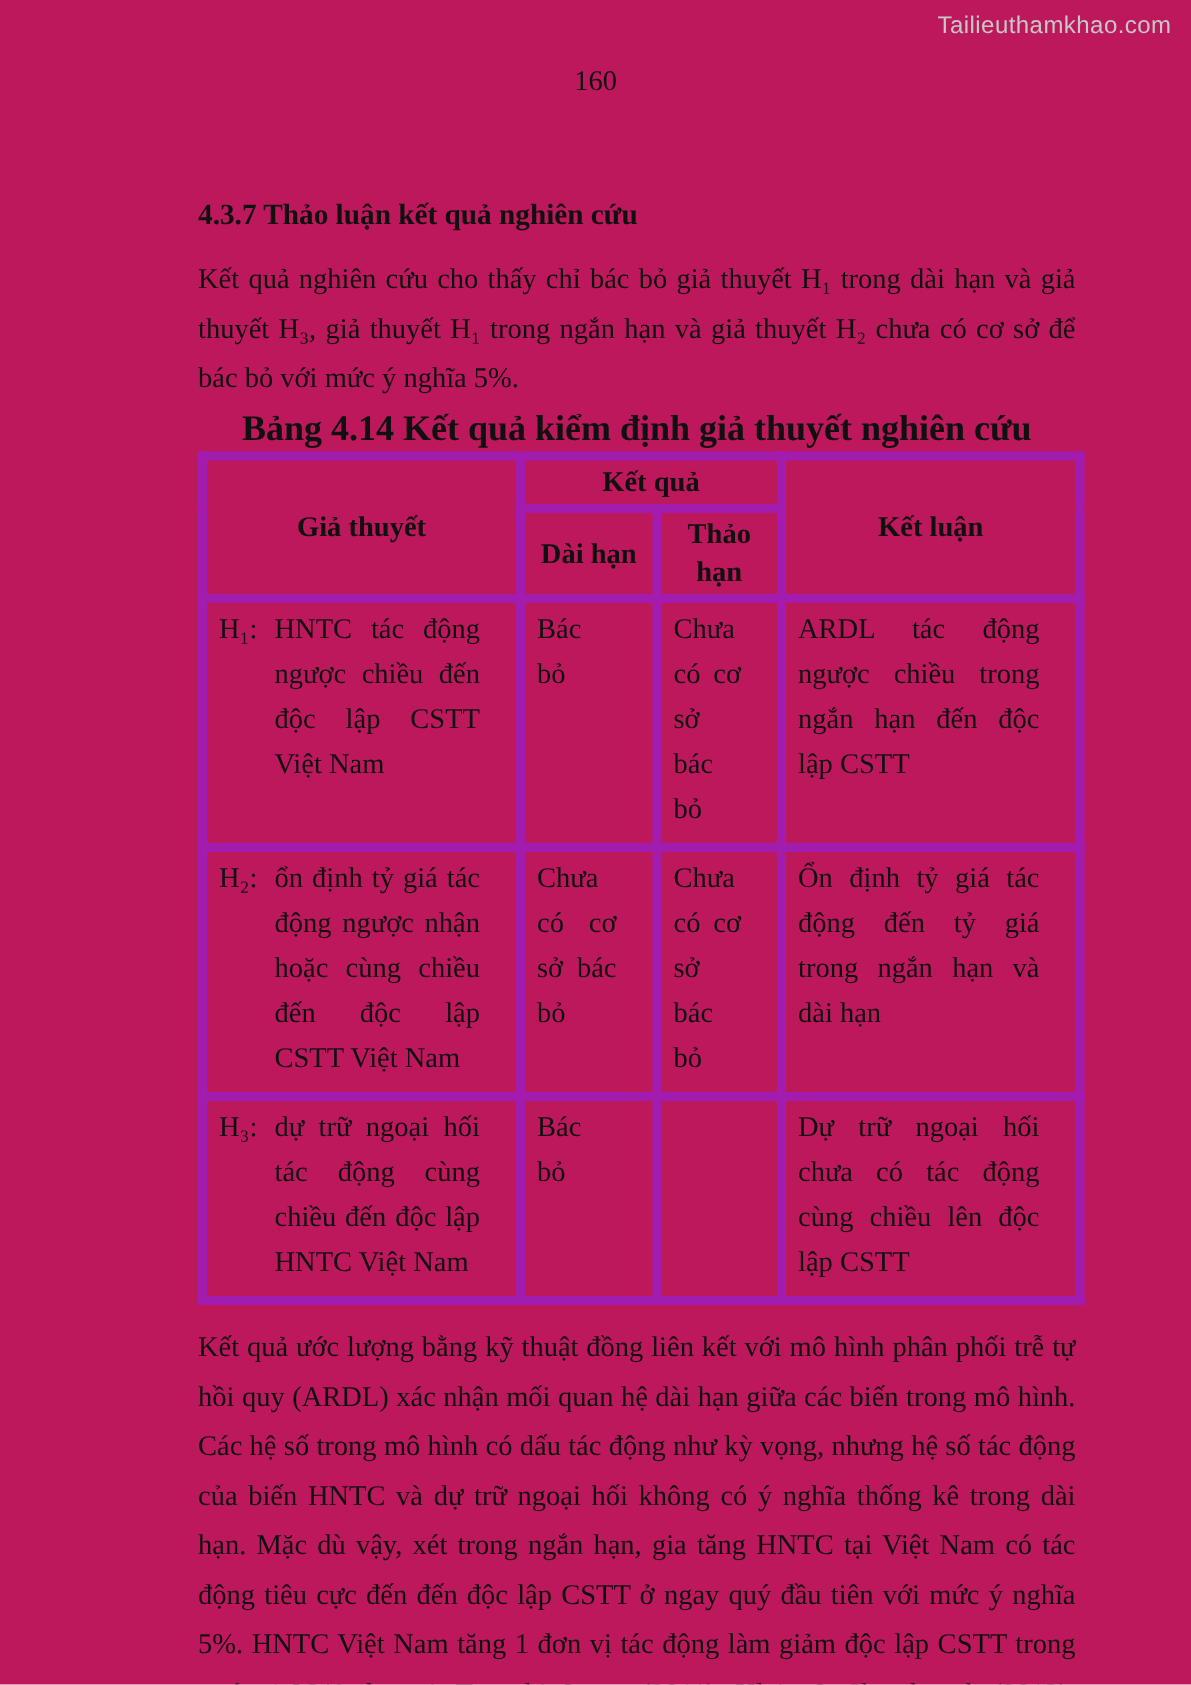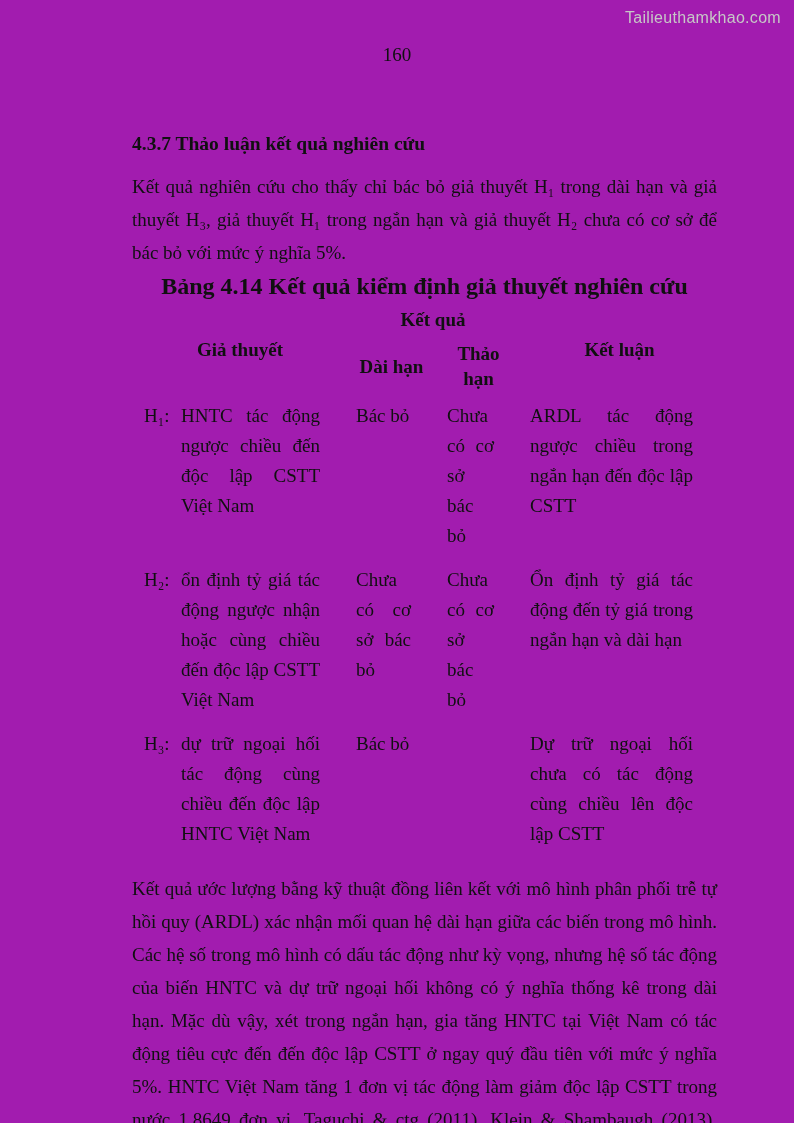--- a/index.html
+++ b/index.html
@@ -1,21 +1,21 @@
 <!DOCTYPE html>
 <html><head>
 <meta charset="utf-8">
 <style>
   * { margin: 0; padding: 0; box-sizing: border-box; }
   html, body { background: #ffffff; }
   .page {
     position: relative;
     width: 794px;
     height: 1123px;
-    background: #a21caf;
+    background: #be185d;
     overflow: hidden;
     font-family: "Liberation Serif", "DejaVu Serif", serif;
     color: #101010;
   }
   .watermark {
     position: absolute;
     top: 9px;
     right: 13px;
     font-family: "Liberation Sans", "DejaVu Sans", sans-serif;
     font-size: 16px;
@@ -59,21 +59,21 @@
     width: 585px;
     border-collapse: collapse;
     table-layout: fixed;
     margin-top: 2px;
   }
   col.c1 { width: 212px; }
   col.c2 { width: 91px; }
   col.c3 { width: 83px; }
   col.c4 { width: 199px; }
   .hyp-table th, .hyp-table td {
-    border: 4px solid #a21caf;
+    border: 6px solid #a21caf;
   }
   .hyp-table th {
     font-size: 19px;
     font-weight: bold;
     text-align: center;
     vertical-align: middle;
     line-height: 25px;
     padding: 2px 4px;
   }
   .th-result { height: 28px; padding: 0 4px; line-height: 24px; }

